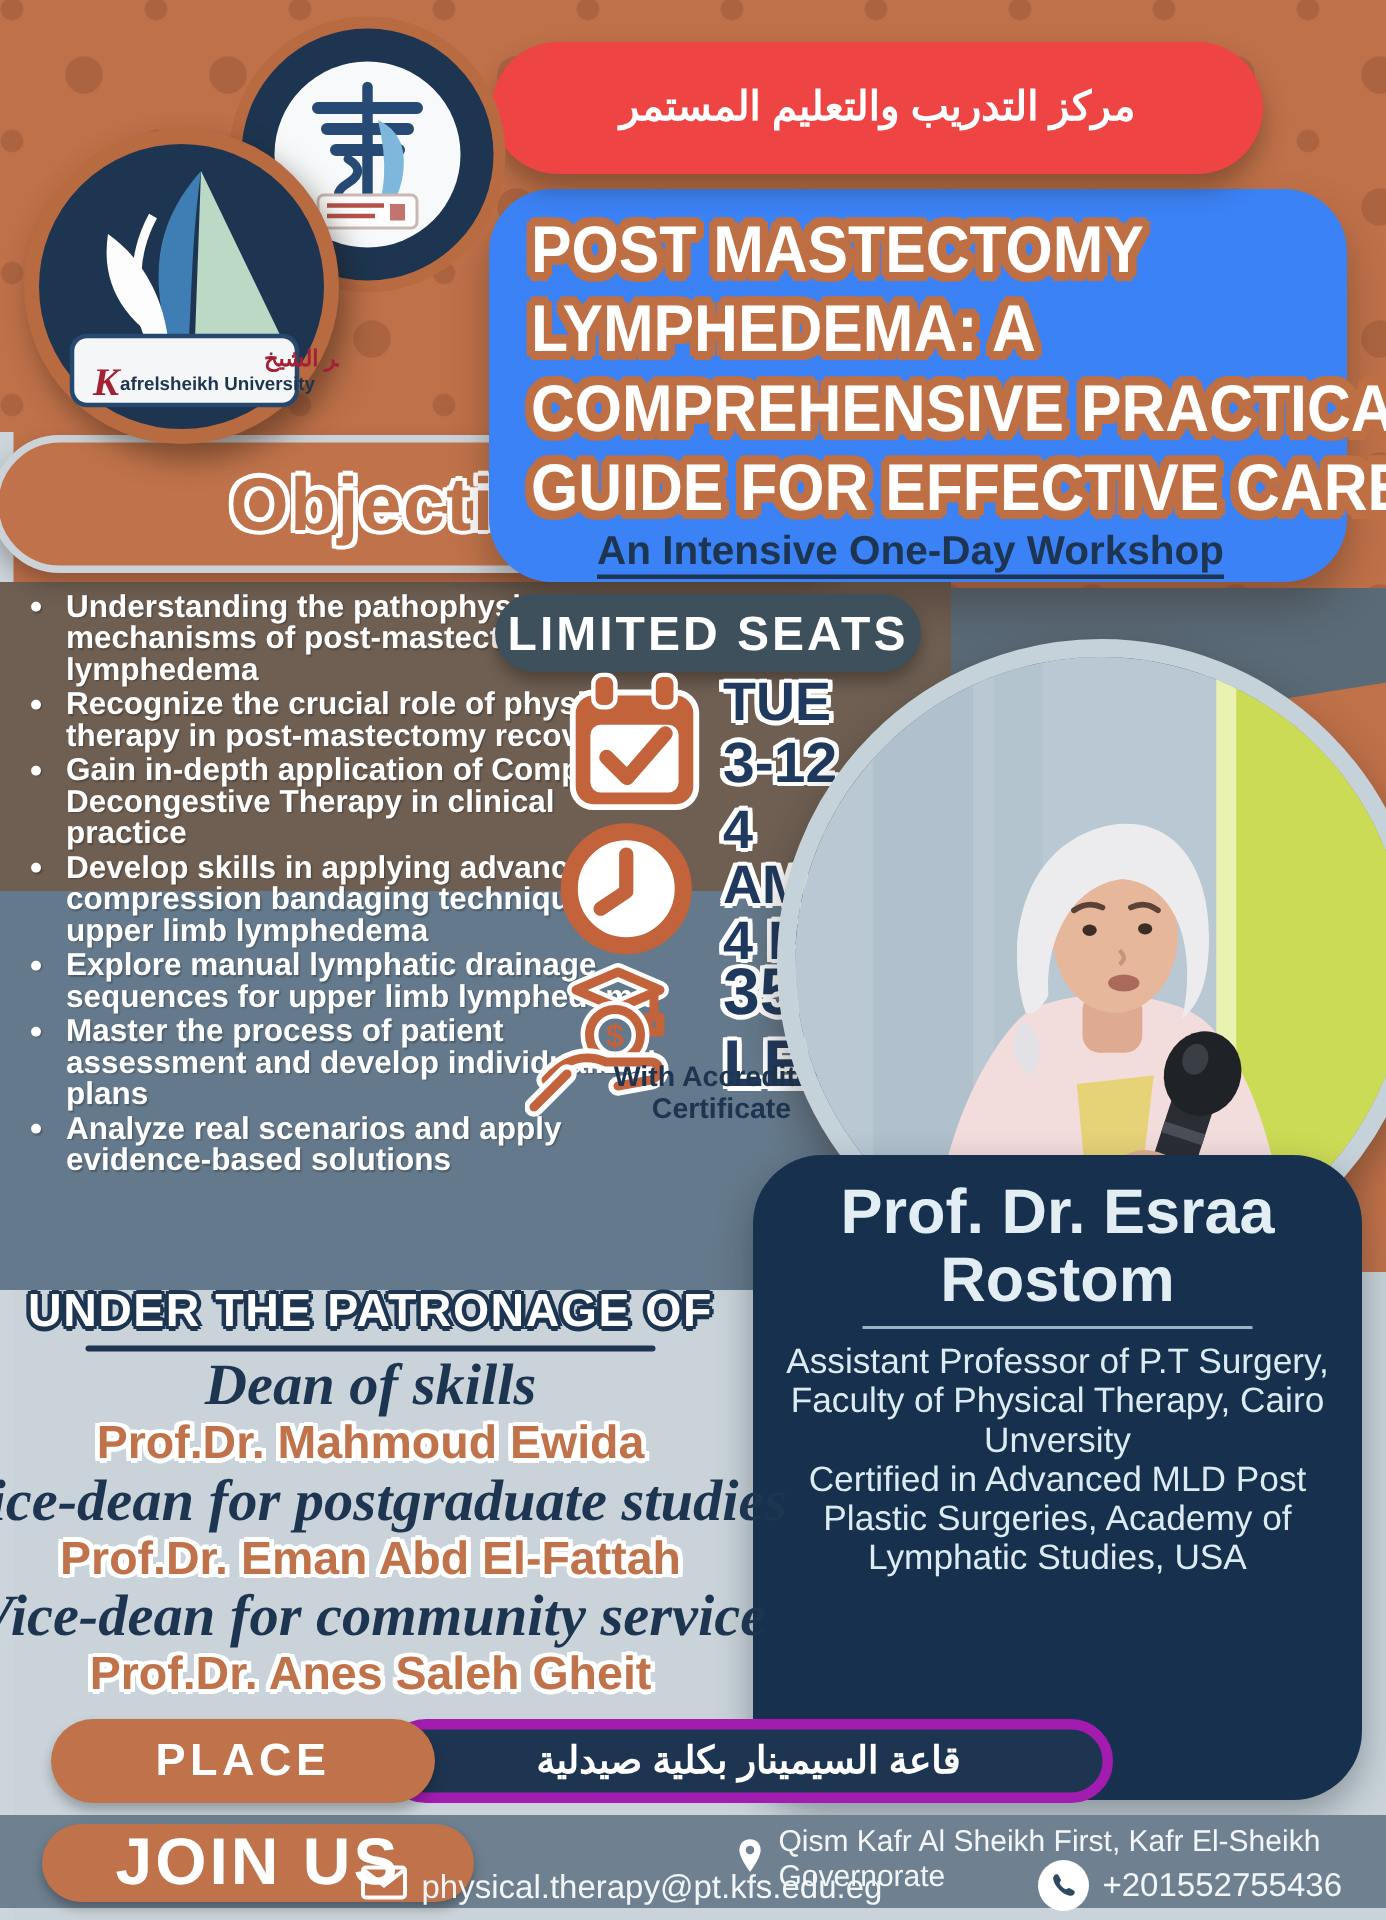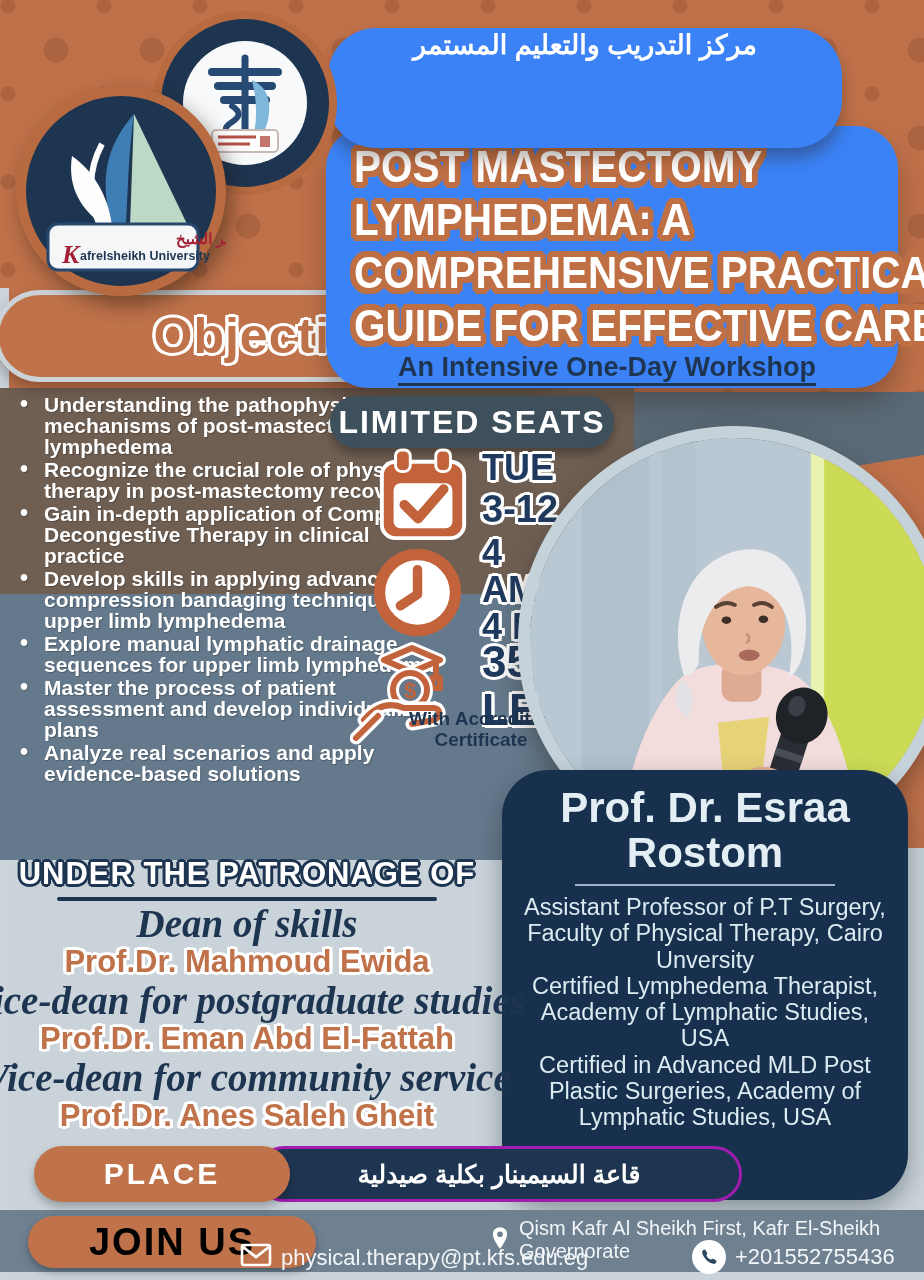--- a/index.html
+++ b/index.html
@@ -28,22 +28,22 @@
     4px 4px 0 #bf6f44,-4px 4px 0 #bf6f44,4px -4px 0 #bf6f44,-4px -4px 0 #bf6f44,
     6px 3px 0 #bf6f44,-6px 3px 0 #bf6f44,6px -3px 0 #bf6f44,-6px -3px 0 #bf6f44,
     3px 6px 0 #bf6f44,-3px 6px 0 #bf6f44,3px -6px 0 #bf6f44,-3px -6px 0 #bf6f44;}
   .o-white{text-shadow:3px 0 0 #fff,-3px 0 0 #fff,0 3px 0 #fff,0 -3px 0 #fff,
     2px 2px 0 #fff,-2px 2px 0 #fff,2px -2px 0 #fff,-2px -2px 0 #fff,
     3px 2px 0 #fff,-3px 2px 0 #fff,3px -2px 0 #fff,-3px -2px 0 #fff;}
   .o-navy{text-shadow:3px 0 0 #1e3552,-3px 0 0 #1e3552,0 3px 0 #1e3552,0 -3px 0 #1e3552,
     2px 2px 0 #1e3552,-2px 2px 0 #1e3552,2px -2px 0 #1e3552,-2px -2px 0 #1e3552;}
 
   
-  #banner{left:328px;top:28px;width:514px;height:120px;background:#3b82f6;border-radius:48px;
-    display:flex;flex-direction:column;align-items:center;
+  #banner{left:328px;top:28px;width:514px;height:88px;background:#ef4444;border-radius:48px;
+    display:flex;flex-direction:column;align-items:center;justify-content:center;
     box-shadow:0 10px 16px rgba(40,25,15,.35);}
   .banner-line{color:#fff;font-weight:bold;font-size:27px;line-height:1.32;direction:rtl;}
 
   
   #title-card{left:326px;top:126px;width:572px;height:262px;background:#3b82f6;border-radius:42px;
     box-shadow:0 16px 26px rgba(50,35,25,.35);}
   .title-line{position:relative;margin-left:28px;white-space:nowrap;color:#fff;font-weight:bold;
     font-size:44px;line-height:53px;transform:scaleX(.92);transform-origin:left;}
   #title-lines{position:absolute;left:0;top:14px;}
   #subtitle{position:absolute;left:0;right:10px;top:226px;text-align:center;}
@@ -95,27 +95,27 @@
     font-size:39px;line-height:1.06;white-space:nowrap;}
   .pat-name{color:#c0734a;font-weight:bold;font-size:31px;line-height:1.15;white-space:nowrap;}
 
   
   #place-pill{left:34px;top:1146px;height:56px;display:flex;align-items:stretch;}
   #place-label{width:256px;background:#c0734a;border-radius:30px;display:flex;align-items:center;
     justify-content:center;color:#fff;font-weight:bold;font-size:30px;letter-spacing:3px;z-index:2;
     box-shadow:0 5px 8px rgba(0,0,0,.25);}
   #place-venue{width:486px;margin-left:-34px;background:#1e3551;border-radius:30px;display:flex;
     align-items:center;justify-content:center;color:#fff;font-weight:bold;font-size:25px;direction:rtl;
-    border:3px solid #a21caf;box-sizing:border-box;}
+    border:7px solid #a21caf;box-sizing:border-box;}
 
   
   #footer-bar{left:0;top:1210px;width:924px;height:62px;background:#6f8191;}
   #join-pill{left:28px;top:1216px;width:288px;height:52px;background:#c0734a;border-radius:27px;
     display:flex;align-items:center;justify-content:center;box-shadow:0 4px 8px rgba(0,0,0,.3);}
-  #join-pill span{color:#000000;font-weight:bold;font-size:38px;letter-spacing:2px;}
+  #join-pill span{color:#ffffff;font-weight:bold;font-size:44px;letter-spacing:2px;}
   .foot-row{position:absolute;display:flex;align-items:center;gap:9px;color:#f3f6f8;}
   #addr-row{left:490px;top:1217px;font-size:20px;}
   #email-row{left:240px;top:1243px;font-size:22px;}
   #phone-row{left:692px;top:1240px;font-size:22px;}
   .ph-circle{width:34px;height:34px;border-radius:50%;background:#fff;display:flex;
     align-items:center;justify-content:center;}
 
   
   #logo-faculty{left:152px;top:10px;width:186px;height:186px;}
   #logo-univ{left:16px;top:86px;width:210px;height:210px;filter:drop-shadow(6px 10px 10px rgba(30,20,10,.45));}
@@ -269,21 +269,20 @@
       </g>
       <ellipse cx="252" cy="368" rx="28" ry="20" transform="rotate(24 252 368)" fill="#dfae92"></ellipse>
       <path d="M232 360 q18 -10 38 -2 M236 372 q16 -8 34 -2" stroke="#c89579" stroke-width="3" fill="none"></path>
     </svg>
   </div>
 
   <div class="abs" id="speaker-panel">
     <div id="speaker-name">Prof. Dr. Esraa Rostom</div>
     <div id="speaker-divider"></div>
     <div class="bio-line">Assistant Professor of P.T Surgery, Faculty of Physical Therapy, Cairo Unversity</div>
-    <div class="bio-line">Certified Lymphedema Therapist, Academy of Lymphatic Studies, USA</div>
     <div class="bio-line">Certified in Advanced MLD Post Plastic Surgeries, Academy of Lymphatic Studies, USA</div>
   </div>
 
   <div class="abs" id="patronage">
     <div id="patronage-heading" class="o-navy">UNDER THE PATRONAGE OF</div>
     <div id="patronage-underline"></div>
     <div class="pat-role">Dean of skills</div>
     <div class="pat-name o-white">Prof.Dr. Mahmoud Ewida</div>
     <div class="pat-role">Vice-dean for postgraduate studies</div>
     <div class="pat-name o-white">Prof.Dr. Eman Abd El-Fattah</div>

